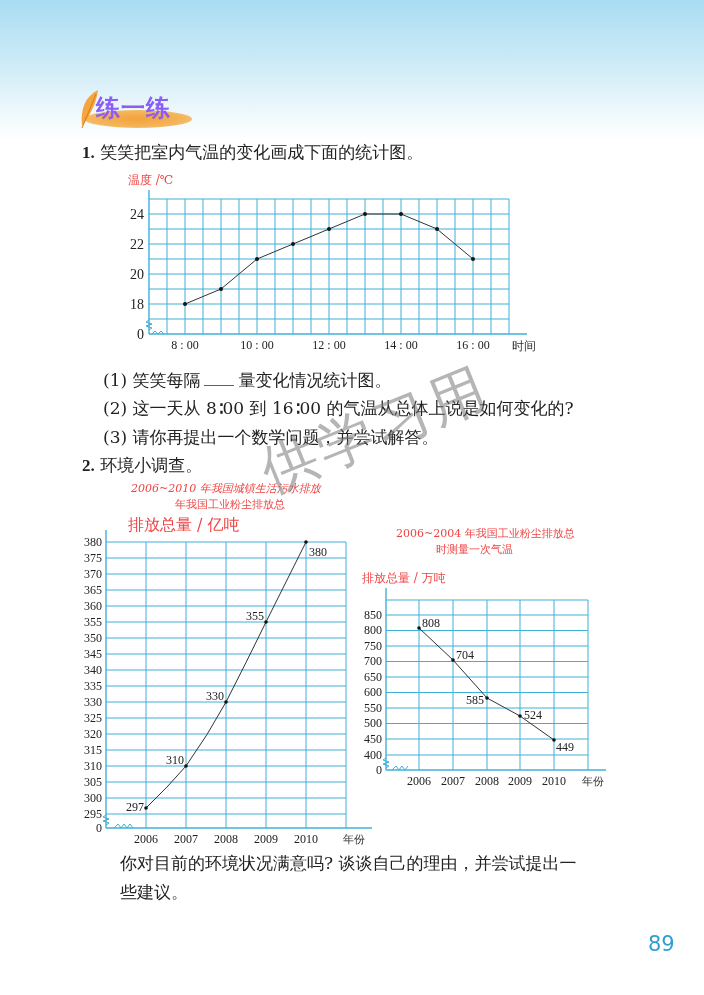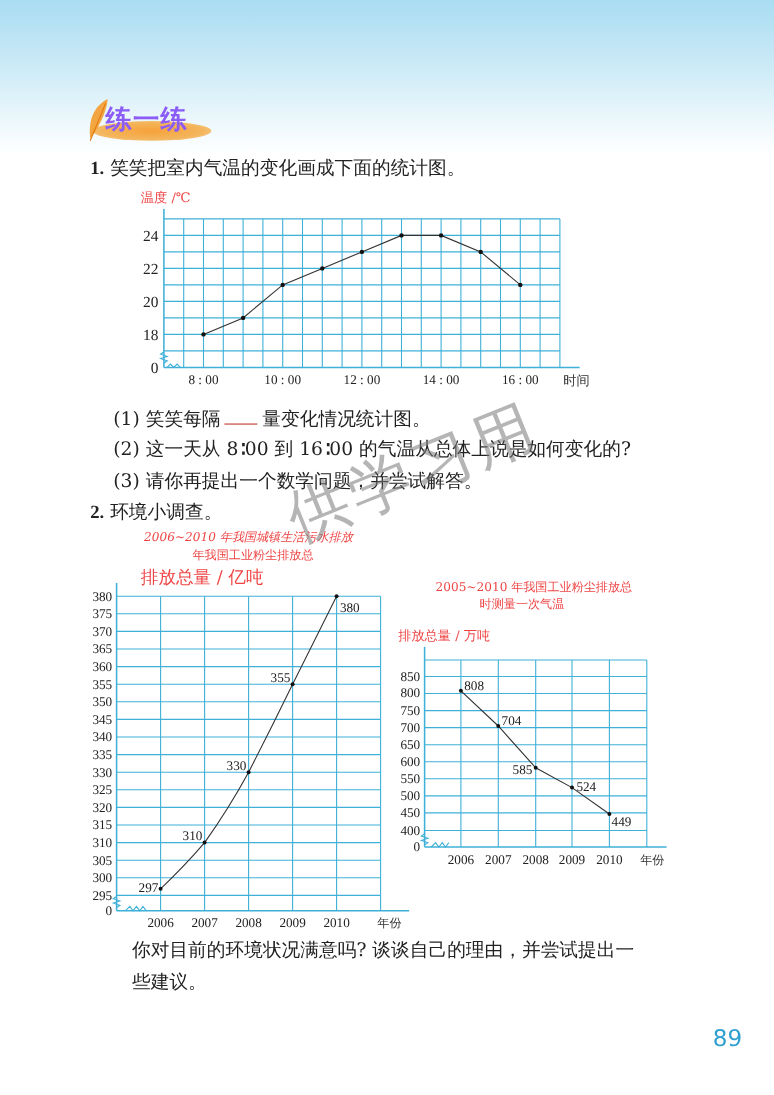--- a/index.html
+++ b/index.html
@@ -195,21 +195,21 @@
   </g>
   <g>
     <text class="tick" x="144" y="811" text-anchor="end">297</text>
     <text class="tick" x="184" y="764" text-anchor="end">310</text>
     <text class="tick" x="224" y="700" text-anchor="end">330</text>
     <text class="tick" x="264" y="620" text-anchor="end">355</text>
     <text class="tick" x="309" y="556">380</text>
   </g>
 </svg>
 
-<div class="small" style="left:396px;top:526px;">2005~2010 年我国工业粉尘排放总</div>
+<div class="small" style="left:396px;top:526px;">2006~2004 年我国工业粉尘排放总</div>
 <div class="small" style="left:436px;top:542px;">时测量一次气温</div>
 <div class="small" style="left:362px;top:570px;font-size:12px;">排放总量 / 万吨</div>
 
 <svg width="704" height="995">
   <g class="grid">
     <line x1="386" y1="600" x2="588" y2="600"></line>
       <line x1="386" y1="615" x2="588" y2="615"></line>
     <line x1="386" y1="630.5" x2="588" y2="630.5"></line>
       <line x1="386" y1="646" x2="588" y2="646"></line>
     <line x1="386" y1="661.5" x2="588" y2="661.5"></line>

